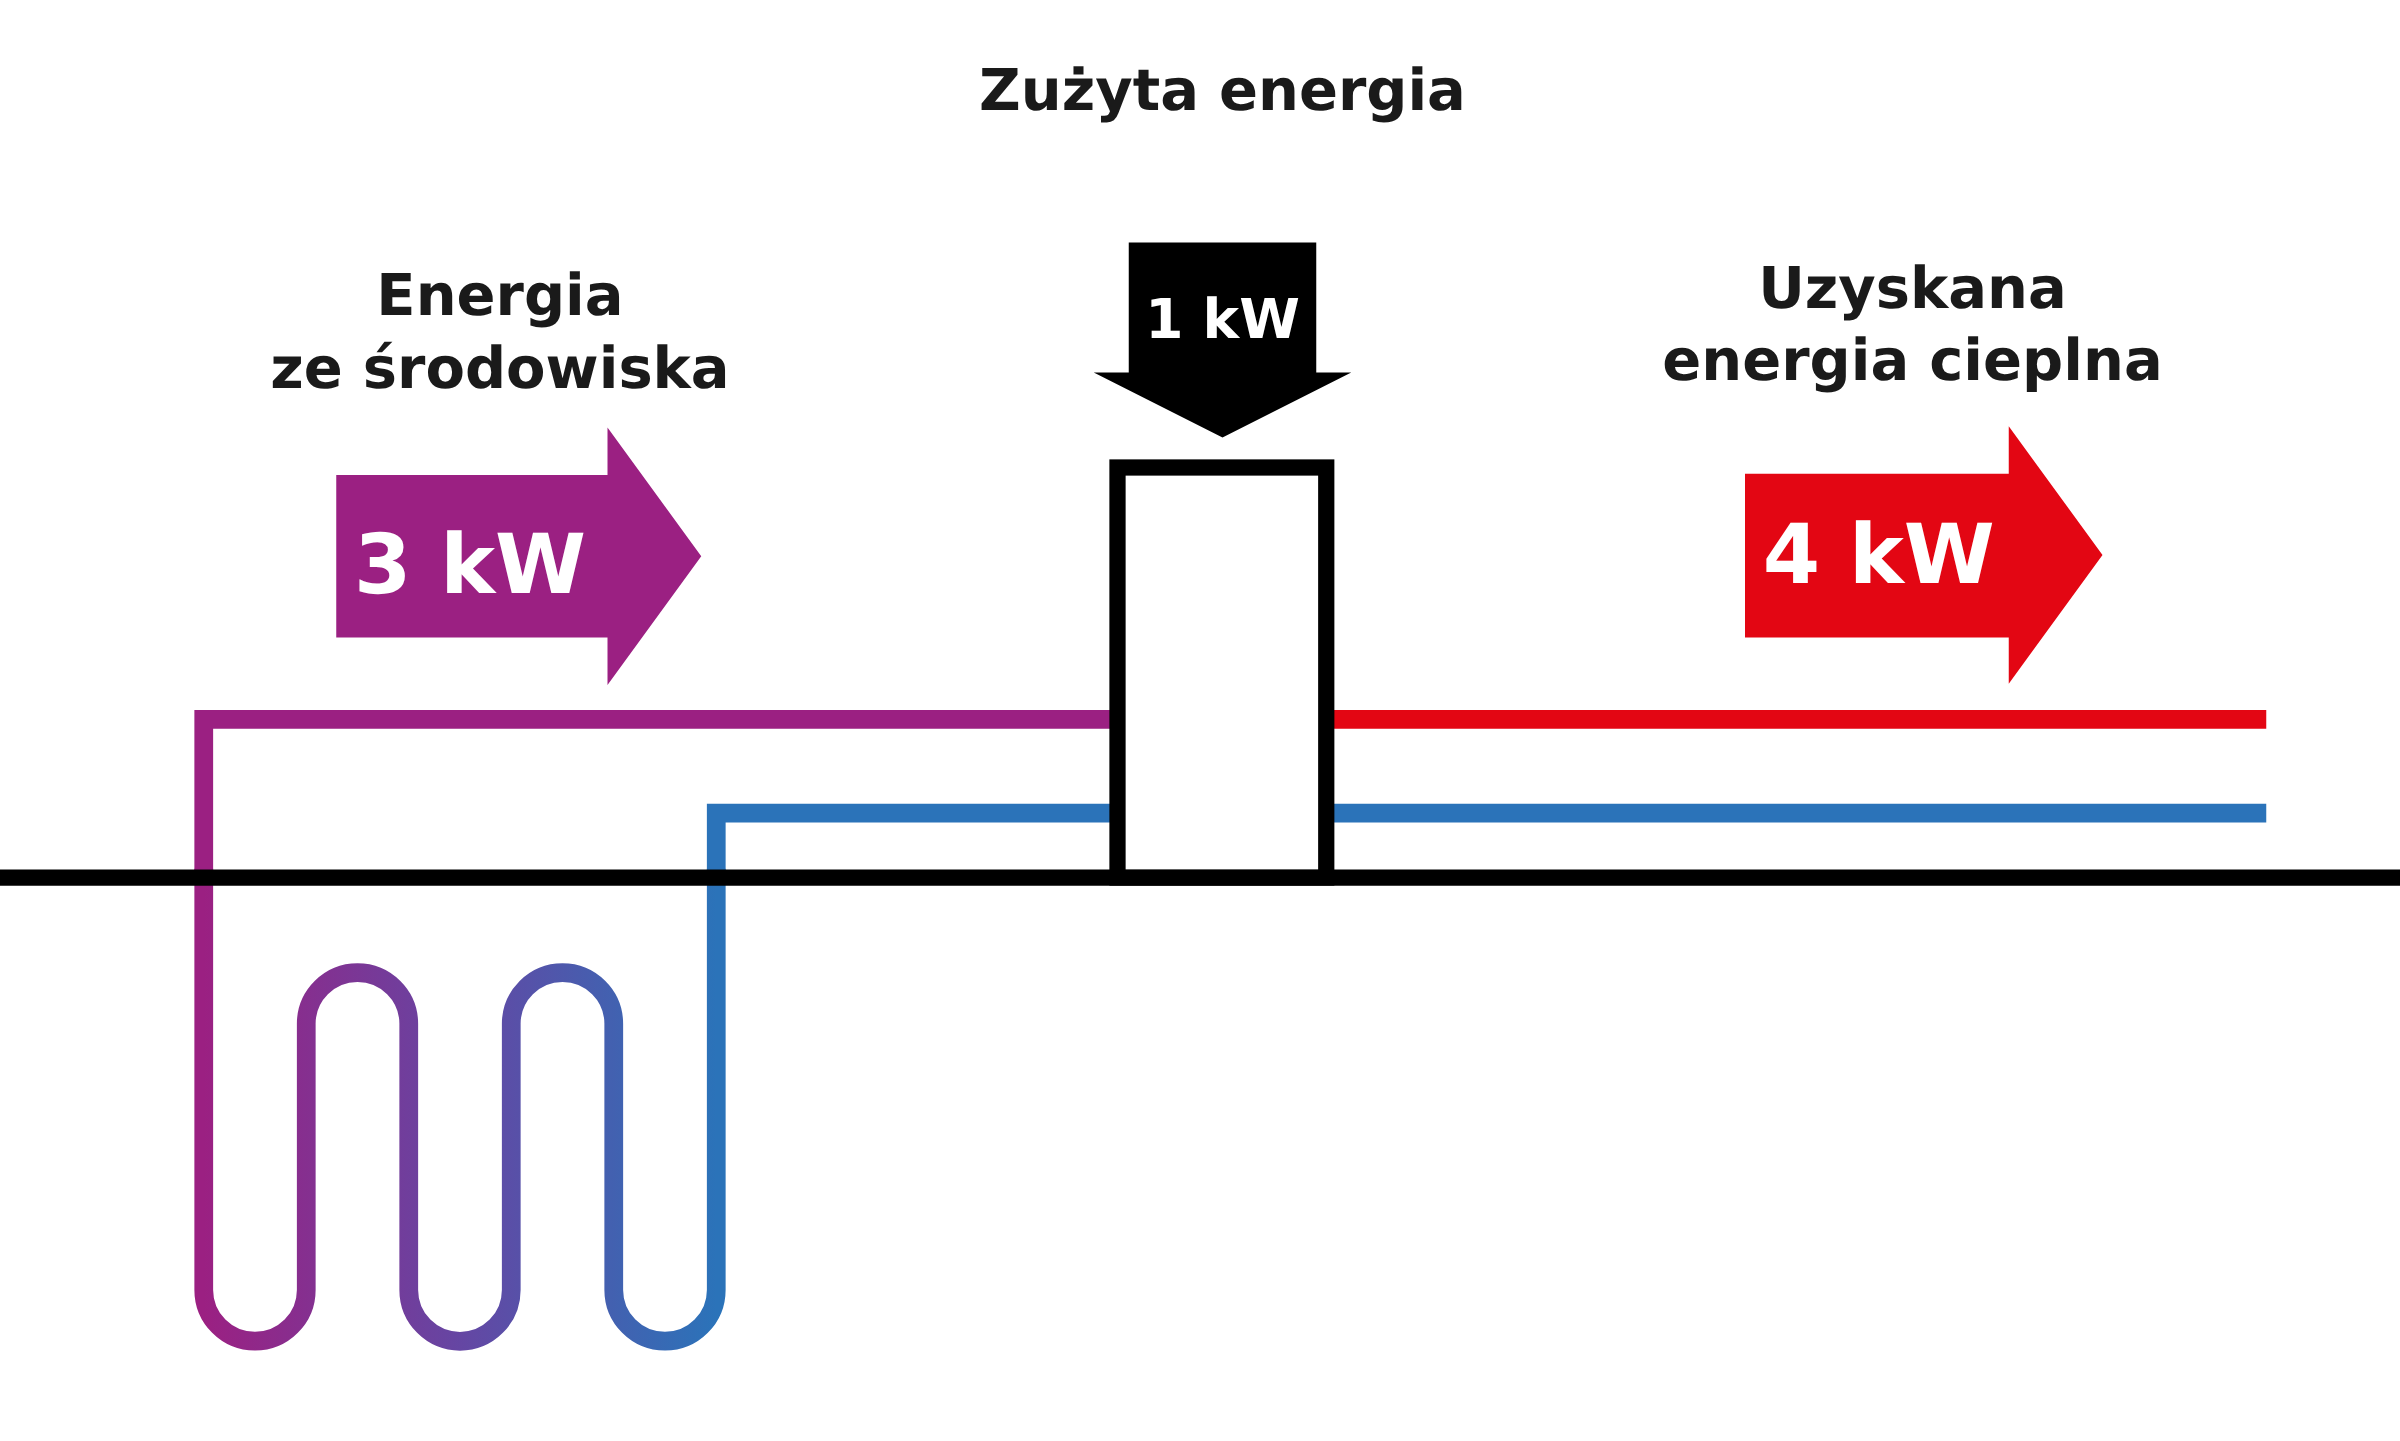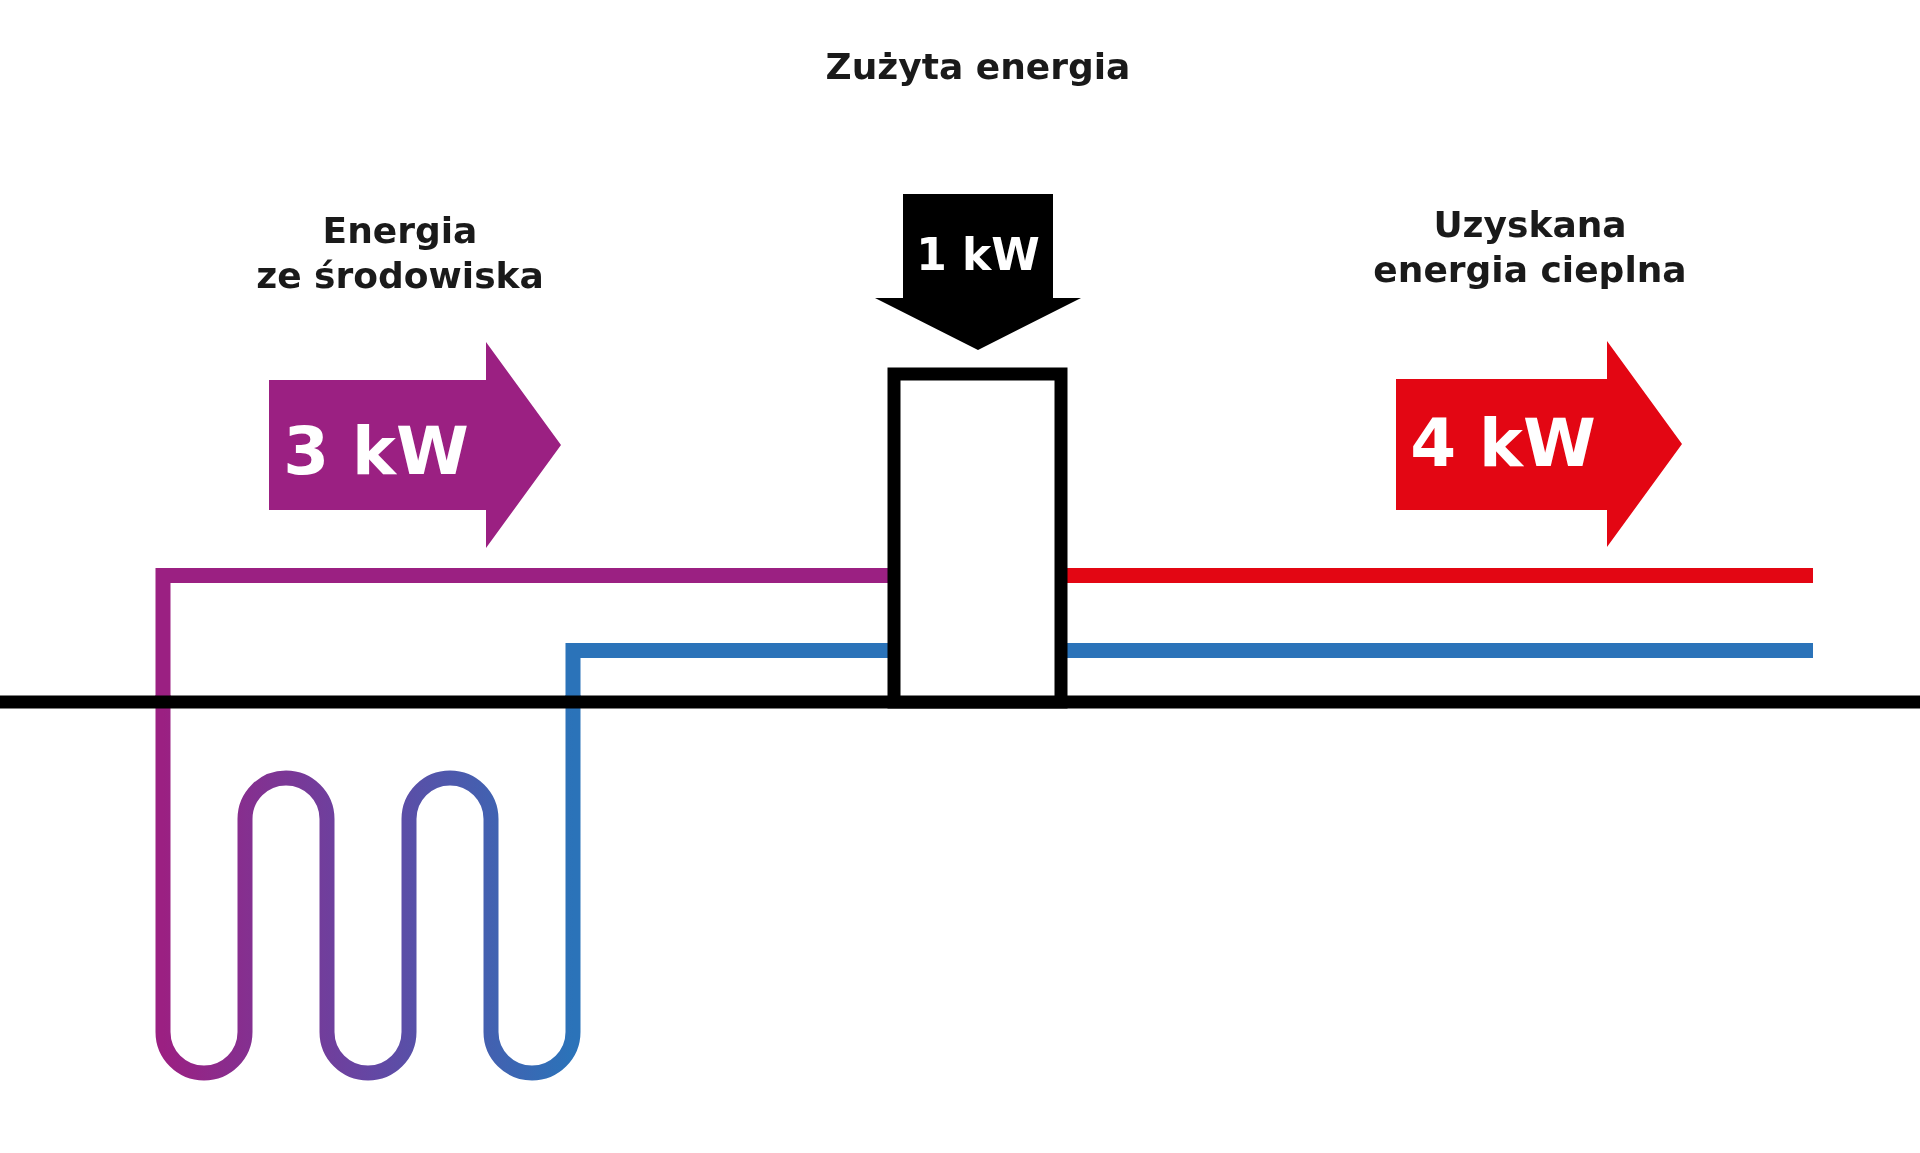--- a/index.html
+++ b/index.html
@@ -1,21 +1,21 @@
 <!DOCTYPE html>
 <html><head>
 <meta charset="utf-8">
 <style>
   html,body{margin:0;padding:0;background:#ffffff;}
   body{width:1920px;height:1153px;position:relative;overflow:hidden;
        font-family:"DejaVu Sans","Liberation Sans",sans-serif;}
   .stage{position:absolute;left:0;top:0;width:1920px;height:1153px;}
   svg{position:absolute;left:0;top:0;}
   .label{position:absolute;transform:translateX(-50%);text-align:center;
-         font-size:36px;font-weight:600;color:#1a1a1a;line-height:1.26;
+         font-size:46px;font-weight:600;color:#1a1a1a;line-height:1.26;
          white-space:nowrap;}
   .label-top{left:978px;top:44px;}
   .label-left{left:400px;top:208px;}
   .label-right{left:1530px;top:202px;}
   .arrow-value{font-weight:bold;text-anchor:middle;}
 </style>
 </head>
 <body>
 
 <div class="stage">

